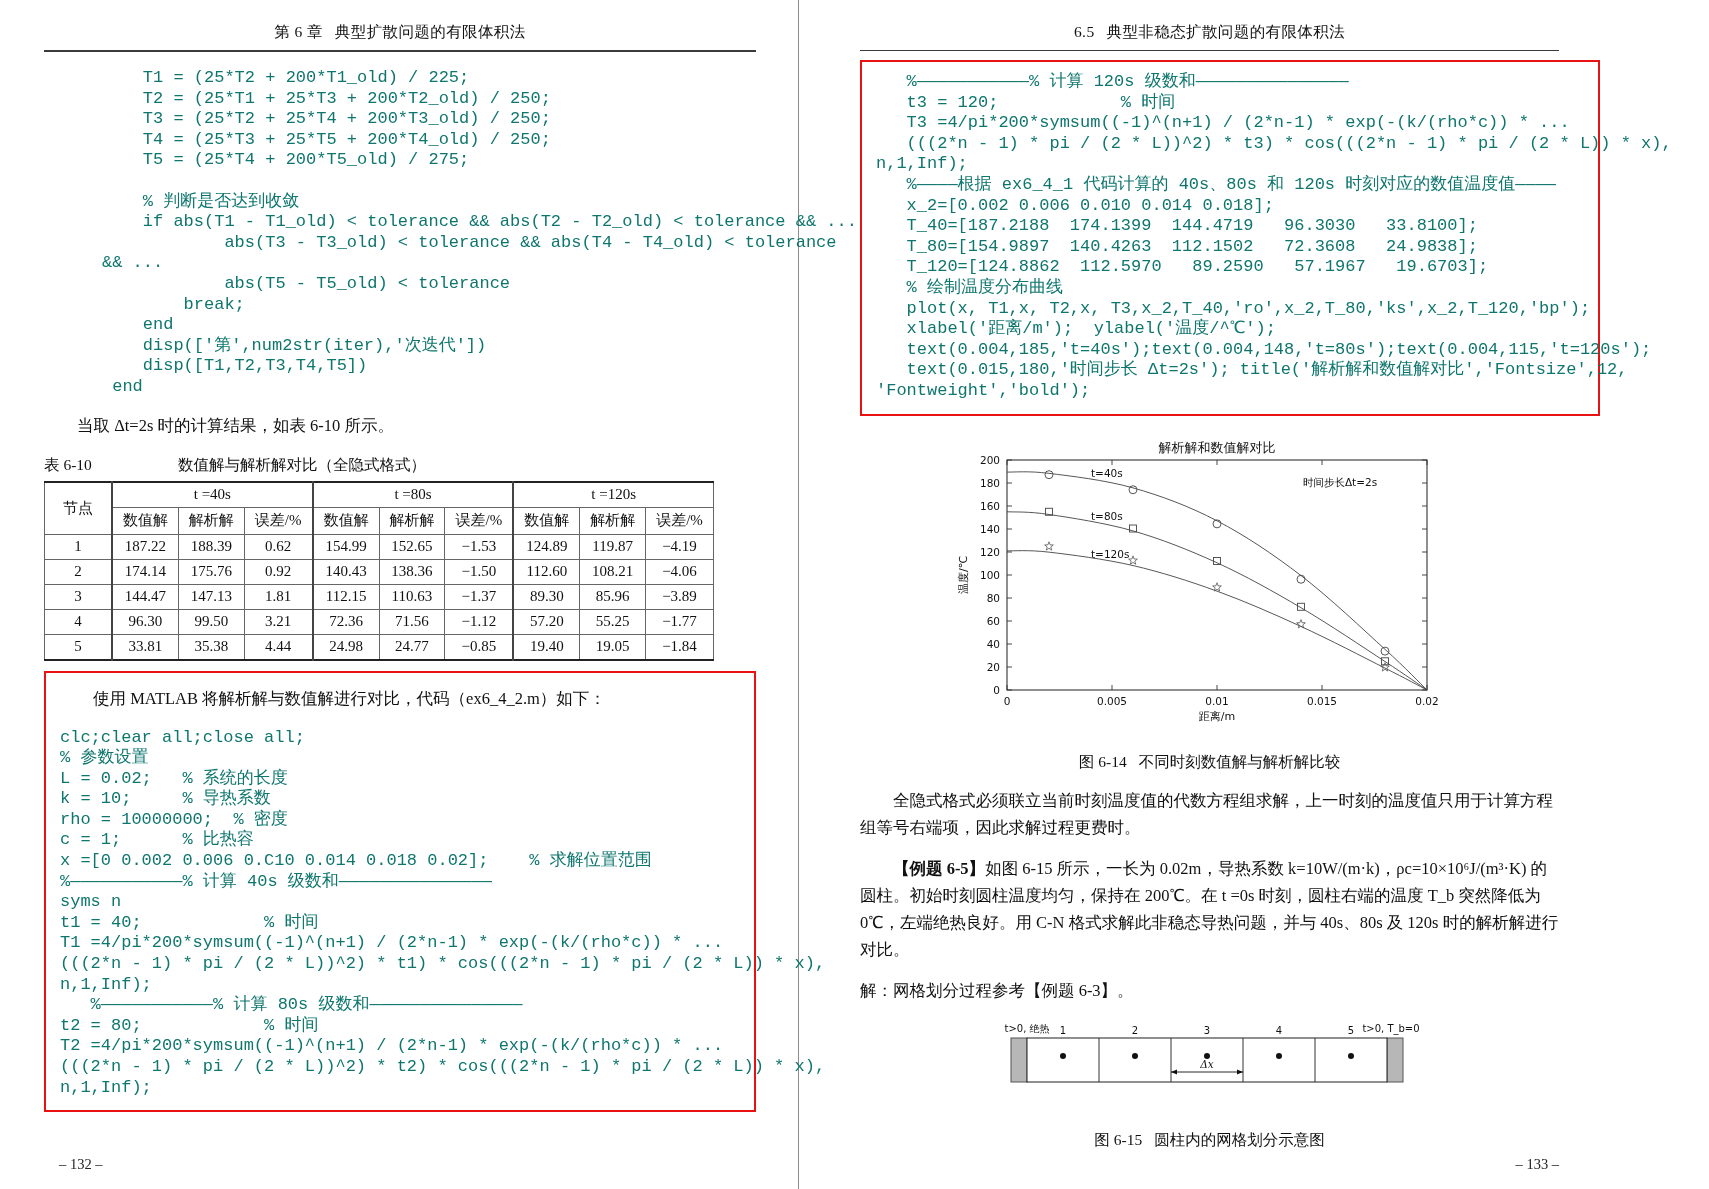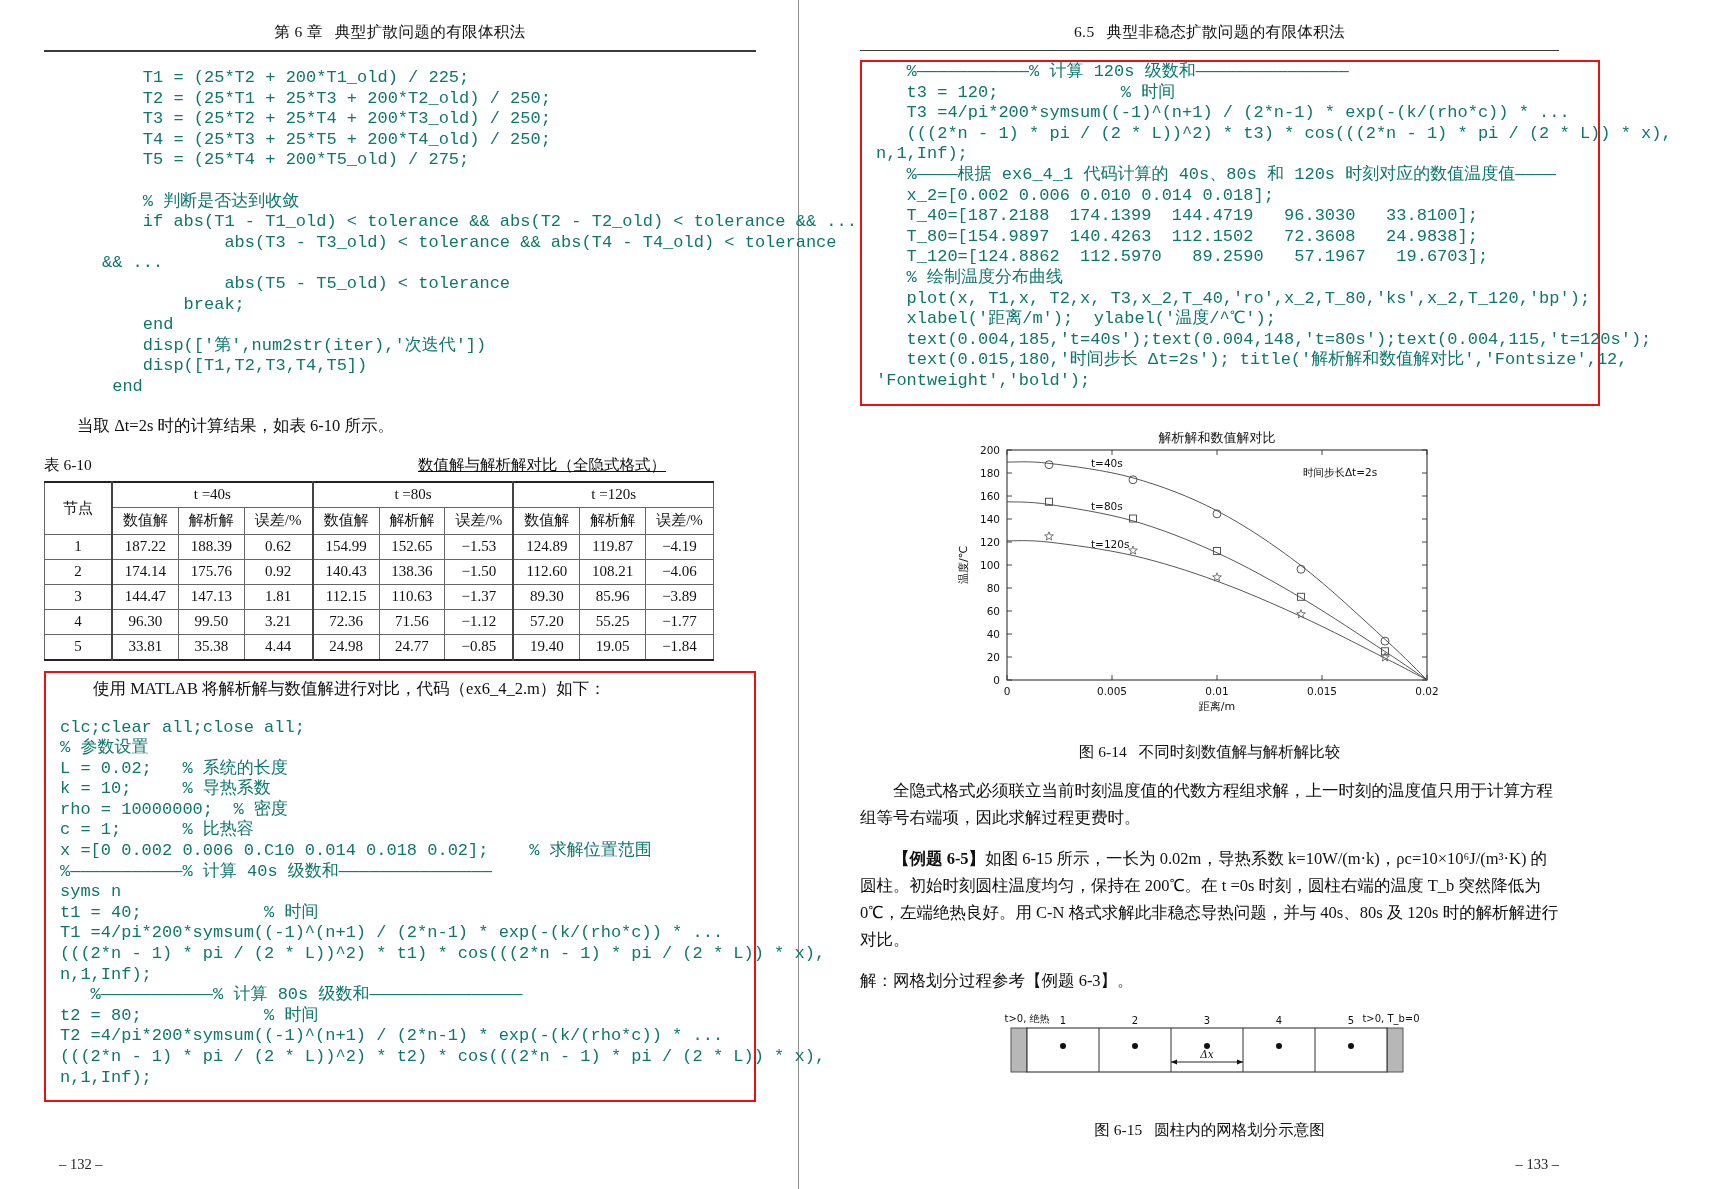--- a/index.html
+++ b/index.html
@@ -37,36 +37,36 @@
   
   .para{font-size:16.5px;line-height:27px;text-indent:2em;margin:14px 0 0 0;}
   .para.noind{text-indent:0;}
   .bd{font-weight:bold;}
 
   
   .tbl-cap{
     display:flex;align-items:baseline;font-size:15.5px;margin:16px 0 5px 0;gap:24px;
   }
   .tbl-cap .lbl{width:110px;}
-  .tbl-cap .ttl{flex:1;text-align:right;padding-right:90px;text-decoration:underline;}
+  .tbl-cap .ttl{flex:1;text-align:left;padding-right:90px;}
   table.data{
     border-collapse:collapse;width:670px;font-size:15px;
     font-family:"Liberation Serif", serif;
   }
   table.data td,table.data th{
     border:1px solid #666;text-align:center;padding:3.5px 2px;font-weight:normal;
   }
   table.data .topline{border-top:2.1px solid #222;}
   table.data tr.last td{border-bottom:2.1px solid #222;}
   table.data .grp{border-left:2.6px double #444;}
   table.data thead td{font-size:15px;}
   .nodecell{width:62px;}
 
   
-  .redbox{border:2.2px solid #e81212;padding:0 14px 12px 14px;box-sizing:border-box;}
+  .redbox{border:2.2px solid #e81212;padding:10px 14px 12px 14px;box-sizing:border-box;}
   .redbox-left{margin-top:10px;width:712px;}
   .redbox-right{margin-top:9px;width:740px;}
 
   .lead{font-size:16.5px;line-height:27px;text-indent:2em;margin:2px 0 16px 0;}
 
   
   .figwrap{margin-top:18px;text-align:center;}
   .figcap{font-size:15.5px;margin-top:24px;text-align:center;}
   .figcap .num{margin-right:12px;}
 

